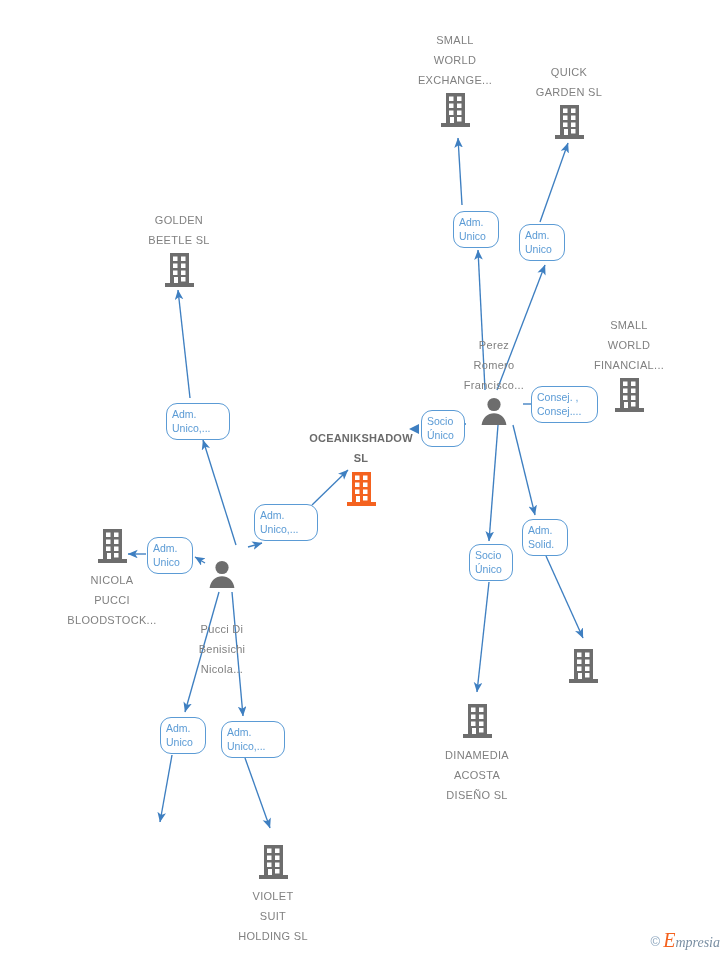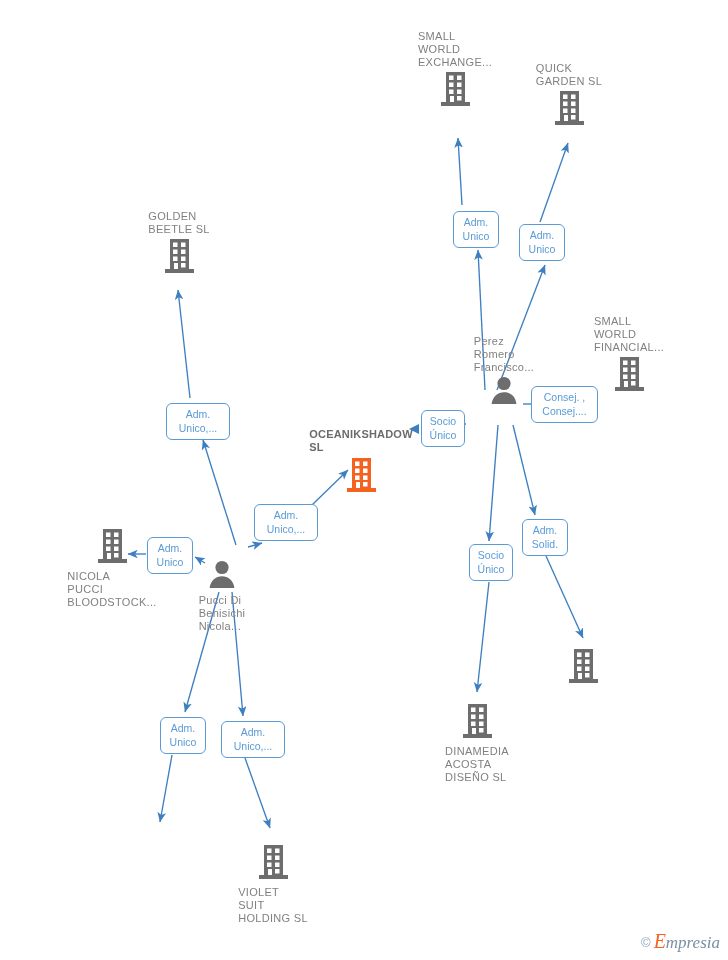--- a/index.html
+++ b/index.html
@@ -5,40 +5,40 @@
   html,body{margin:0;padding:0;background:#ffffff;}
   body{
     width:728px;height:960px;position:relative;overflow:hidden;
     font-family:"Liberation Sans","DejaVu Sans",sans-serif;
   }
   #canvas{position:absolute;inset:0;width:728px;height:960px;}
   svg.edges{position:absolute;left:0;top:0;width:728px;height:960px;pointer-events:none;}
 
   .node{position:absolute;display:flex;flex-direction:column;align-items:center;}
   .node .caption{
-    font-size:11px;line-height:13px;color:#808080;
+    font-size:11px;line-height:20px;color:#808080;text-align:center;
     letter-spacing:.3px;white-space:pre-line;
   }
   .node.company .caption{font-weight:400;}
   .node.focus .caption{color:#6b6b6b;font-weight:700;letter-spacing:.2px;}
   .node .glyph{display:block;}
 
   .rel{
     position:absolute;box-sizing:border-box;
-    border:1.4px solid #5b9bd5;border-radius:6px;background:#ffffff;
-    color:#5b9bd5;font-size:10.5px;line-height:14px;text-align:center;
+    border:1.4px solid #5b9bd5;border-radius:11px;background:#ffffff;
+    color:#5b9bd5;font-size:10.5px;line-height:14px;text-align:left;
     padding:3px 5px 4px 5px;white-space:pre-line;
   }
   .wm{
     position:absolute;right:8px;bottom:8px;display:flex;align-items:center;gap:3px;
     font-size:15px;color:#7f9bb5;
   }
   .wm .c{font-size:13px;color:#8aa4bd;}
   .wm .e{color:#f4621f;font-style:italic;font-family:"Liberation Serif",serif;font-size:20px;line-height:18px;}
-  .wm .rest{color:#7a8fa3;font-style:italic;font-family:"Liberation Serif",serif;font-size:17px;line-height:18px;}
+  .wm .rest{color:#7a8fa3;font-style:italic;font-family:"Liberation Serif",serif;font-size:14px;line-height:18px;}
 </style>
 </head>
 <body>
 
 <div id="canvas">
 
   <svg class="edges" viewBox="0 0 728 960">
     <defs>
       <marker id="ah" markerWidth="9" markerHeight="9" refX="7.2" refY="3.2" orient="auto" markerUnits="strokeWidth">
         <path d="M0,0 L7.4,3.2 L0,6.4 L1.9,3.2 z" fill="#3e7fc1"></path>
@@ -158,21 +158,21 @@
         <rect x="12" y="20.5" width="4.5" height="4.5"></rect>
               <rect x="20" y="20.5" width="4.5" height="4.5"></rect>
         <rect x="13" y="27" width="4" height="6"></rect>
               <rect x="20" y="27" width="4.5" height="4.5"></rect>
             </g>
       </g>
         </svg>
     </span>
   </div>
 
-  <div class="node person" style="left:454px;top:335px;width:100px;">
+  <div class="node person" style="left:444px;top:335px;width:100px;">
     <div class="caption">Perez
 Romero
 Francisco...</div>
     <span class="glyph">
       <svg width="32" height="32" viewBox="0 0 32 32">
           <g fill="#6d6d6d">
         <circle cx="16" cy="9.5" r="6.6"></circle>
         <path d="M3.6,30 C4.6,22.2 9.8,18.2 16,18.2 C22.2,18.2 27.4,22.2 28.4,30 Z"></path>
       </g>
         </svg>
@@ -219,21 +219,21 @@
               <rect x="20" y="27" width="4.5" height="4.5"></rect>
             </g>
       </g>
         </svg>
     </span>
     <div class="caption">NICOLA
 PUCCI
 BLOODSTOCK...</div>
   </div>
 
-  <div class="node person" style="left:172px;top:558px;width:100px;">
+  <div class="node person" style="left:172px;top:558px;width:100px;gap:25px;">
     <span class="glyph">
       <svg width="32" height="32" viewBox="0 0 32 32">
           <g fill="#6d6d6d">
         <circle cx="16" cy="9.5" r="6.6"></circle>
         <path d="M3.6,30 C4.6,22.2 9.8,18.2 16,18.2 C22.2,18.2 27.4,22.2 28.4,30 Z"></path>
       </g>
         </svg>
     </span>
     <div class="caption">Pucci Di
 Benisichi

